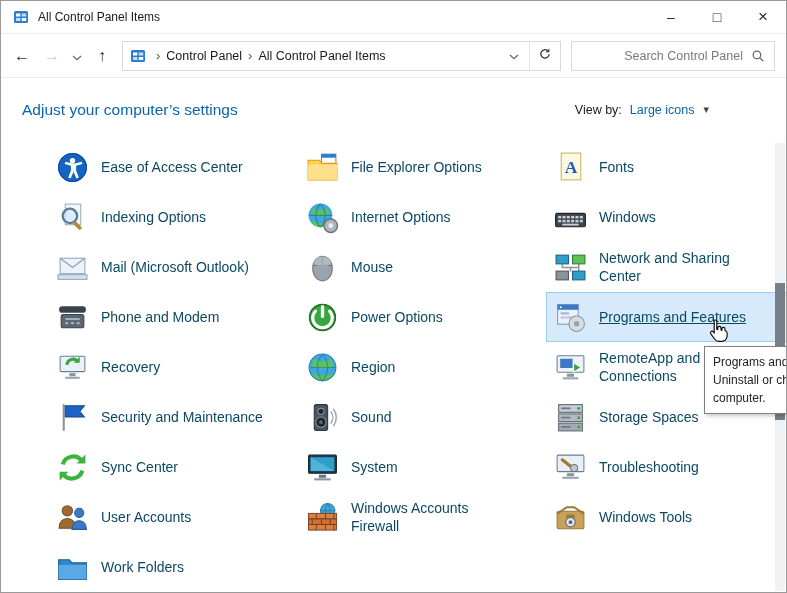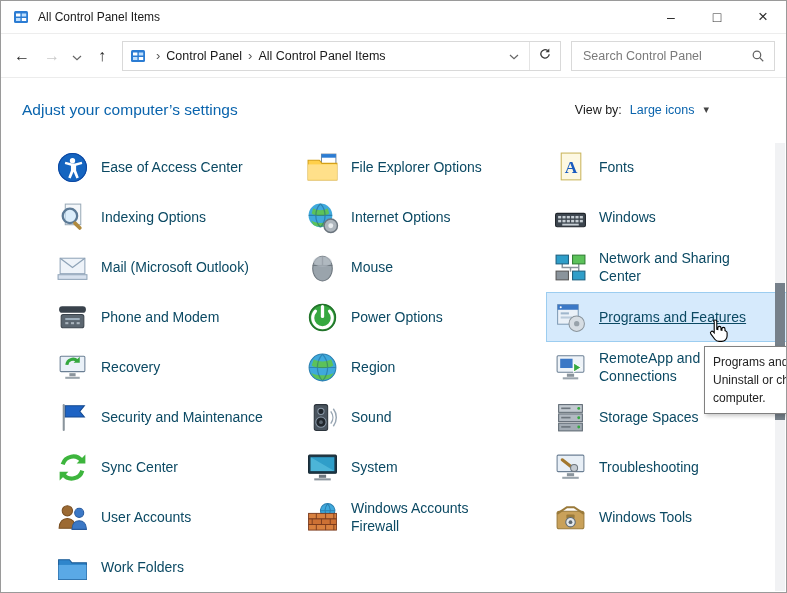--- a/index.html
+++ b/index.html
@@ -24,21 +24,21 @@
   .addressbar{flex:1;height:30px;border:1px solid #d9d9d9;display:flex;align-items:center;font-size:12.5px;color:#1a1a1a;box-sizing:border-box;background:#fff;}
   .ab-icon{width:16px;height:16px;margin:0 4px 0 7px;flex:0 0 16px;}
   .ab-icon svg{width:100%;height:100%;display:block;}
   .crumb-sep{color:#555;margin:0 6px;font-size:13px;}
   .crumb{white-space:nowrap;}
   .ab-spacer{flex:1;}
   .ab-chevron{padding:0 10px;}
   .ab-refresh{width:30px;height:100%;border-left:1px solid #e4e4e4;display:flex;align-items:center;justify-content:center;}
   .ab-refresh svg{width:14px;height:14px;}
   .searchbox{width:204px;height:30px;border:1px solid #d9d9d9;display:flex;align-items:center;padding:0 9px;gap:6px;box-sizing:border-box;background:#fff;}
-  .searchbox input{flex:1;min-width:0;border:none;outline:none;font-size:12.5px;color:#333;font-family:inherit;background:transparent;}
+  .searchbox input{flex:1;min-width:0;border:none;outline:none;font-size:12.5px;color:#333;font-family:inherit;background:transparent;text-align:right;}
   .searchbox input::placeholder{color:#7a7a7a;}
   .search-icon svg{width:14px;height:14px;display:block;}
   
   .header-row{height:64px;display:flex;align-items:center;padding:0 21px;}
   .page-title{font-size:15.5px;color:#0a64ad;}
   .viewby{margin-left:auto;margin-right:56px;font-size:12.5px;color:#1a1a1a;display:flex;align-items:flex-start;gap:8px;white-space:nowrap;}
   .viewby-link{color:#0a64ad;}
   .viewby-caret{color:#444;font-size:11px;margin-left:1px;}
   
   .items-grid{display:grid;grid-template-columns:250px 248px 254px;grid-auto-rows:50px;padding-left:19px;width:752px;margin-left:28px;}

